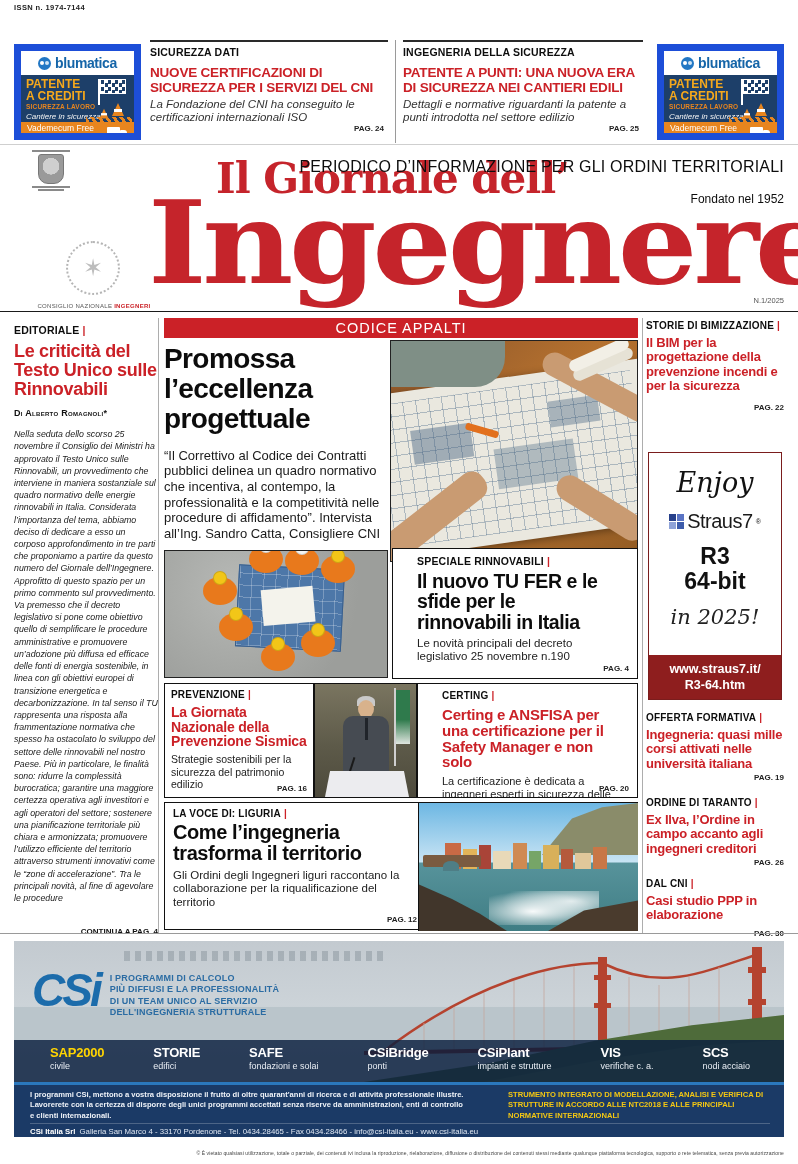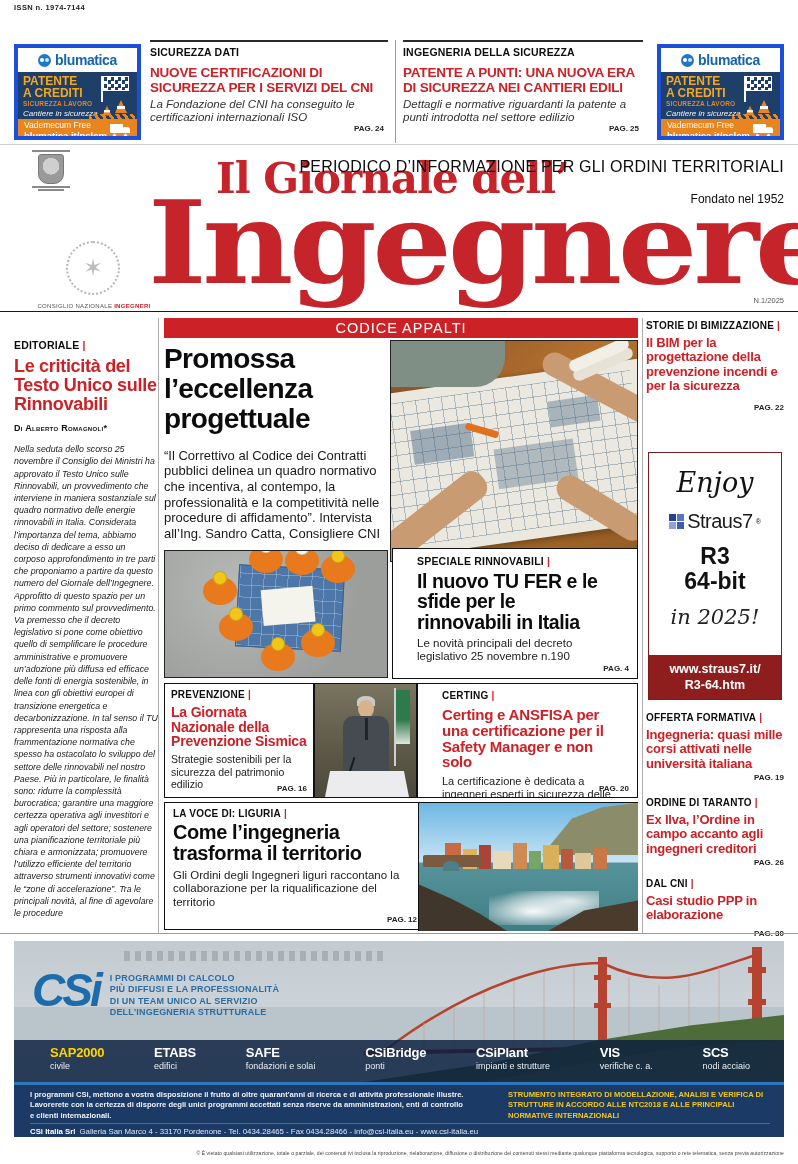--- a/index.html
+++ b/index.html
@@ -25,21 +25,21 @@
   .top-article{top:40px;height:95px;border-top:2px solid #2a2a2a;padding-top:4px}
   #top-article-a{left:150px;width:238px}
   #top-article-b{left:403px;width:240px}
   .top-article .title{color:var(--hred);font-weight:bold;font-size:13.5px;line-height:1.12;margin-top:7px;letter-spacing:-.2px}
   .top-article .sub{font-style:italic;font-size:11.5px;color:#333;margin-top:3px;line-height:1.15}
   .top-article .pag{position:absolute;right:4px;bottom:2px}
   #top-vdiv{left:395px;top:40px;width:1px;height:103px;background:#9a9a9a}
   #top-hdiv{left:0;top:144px;width:798px;height:1px;background:#cfcfcf}
 
   
-  .ad-blu{width:127px;height:96px;top:44px;border:4px solid #1d4ed8;background:#fff;overflow:hidden;cursor:pointer}
+  .ad-blu{width:127px;height:96px;top:44px;border:7px solid #1d4ed8;background:#fff;overflow:hidden;cursor:pointer}
   .ad-blu .logo-row{height:24px;display:flex;align-items:center;justify-content:center;gap:4px;background:#fff}
   .blu-circle{width:13px;height:13px;border-radius:50%;background:#2277c4;position:relative}
   .blu-circle i{position:absolute;width:4px;height:4px;border-radius:50%;background:#fff;top:4px;left:2px}
   .blu-circle b{position:absolute;width:4px;height:4px;border-radius:50%;background:#cfe4f5;top:4px;left:7px}
   .ad-blu .brand{font-size:14px;font-weight:bold;color:#1565a8;letter-spacing:-.4px}
   .ad-blu .mid{position:relative;height:47px;background:var(--blu-navy);color:#fff;padding:3px 5px}
   .ad-blu .t1{color:#f5a81c;font-weight:bold;font-size:12px;line-height:1.02}
   .ad-blu .t2{color:#e8851e;font-weight:bold;font-size:6.5px;margin-top:1px;letter-spacing:.2px}
   .ad-blu .t3{font-style:italic;font-size:8px;line-height:1.2;margin-top:2px;color:#f2f2f2}
   .ad-blu .hatch{position:absolute;right:2px;bottom:0;width:46px;height:5px;
@@ -74,21 +74,21 @@
   #mast-founded{right:14px;top:192px;font-size:12px;color:#0d0d0d}
   #mast-issue{right:14px;top:296px;font-size:7.5px;color:#555}
   #mast-rule{left:0;top:311px;width:798px;height:1px;background:#1a1a1a}
 
   
   #vdiv-l{left:158px;top:318px;width:1px;height:616px;background:#adadad}
   #vdiv-r{left:642px;top:318px;width:1px;height:616px;background:#adadad}
   #bottom-rule{left:0;top:933px;width:798px;height:1px;background:#9a9a9a}
 
   
-  #editorial{left:14px;top:339px;width:144px}
+  #editorial{left:14px;top:324px;width:144px}
   #editorial .title{color:var(--hred);font-weight:bold;font-size:18px;line-height:1.06;margin-top:6px;letter-spacing:-.3px}
   #editorial .byline{margin-top:9px;font-size:9px;font-weight:bold;font-variant:small-caps;letter-spacing:.3px}
   #editorial .body{margin-top:10px;font-style:italic;font-size:8.8px;line-height:12.2px;color:#1a1a1a;height:496px;overflow:hidden}
   #editorial .continua{text-align:right;font-size:8px;font-weight:bold;margin-top:3px}
 
   
   #banner{left:164px;top:318px;width:474px;height:20px;background:var(--hred);color:#fff;
     display:flex;align-items:center;justify-content:center;font-weight:normal;font-size:14.5px;letter-spacing:1px}
   #main-art{left:164px;top:344px;width:224px}
   #main-art .title{font-size:28px;line-height:1.07;font-weight:bold;color:#0c0c0c;letter-spacing:-.6px}
@@ -535,21 +535,21 @@
         </div>
       </div>
     </div>
 
     <div id="csi-band">
       <div class="prod hl">
           <div class="name">SAP2000</div>
           <div class="sub">civile</div>
         </div>
       <div class="prod">
-          <div class="name">ETABS</div>
+          <div class="name">STORIE</div>
           <div class="sub">edifici</div>
         </div>
       <div class="prod">
           <div class="name">SAFE</div>
           <div class="sub">fondazioni e solai</div>
         </div>
       <div class="prod">
           <div class="name">CSiBridge</div>
           <div class="sub">ponti</div>
         </div>

